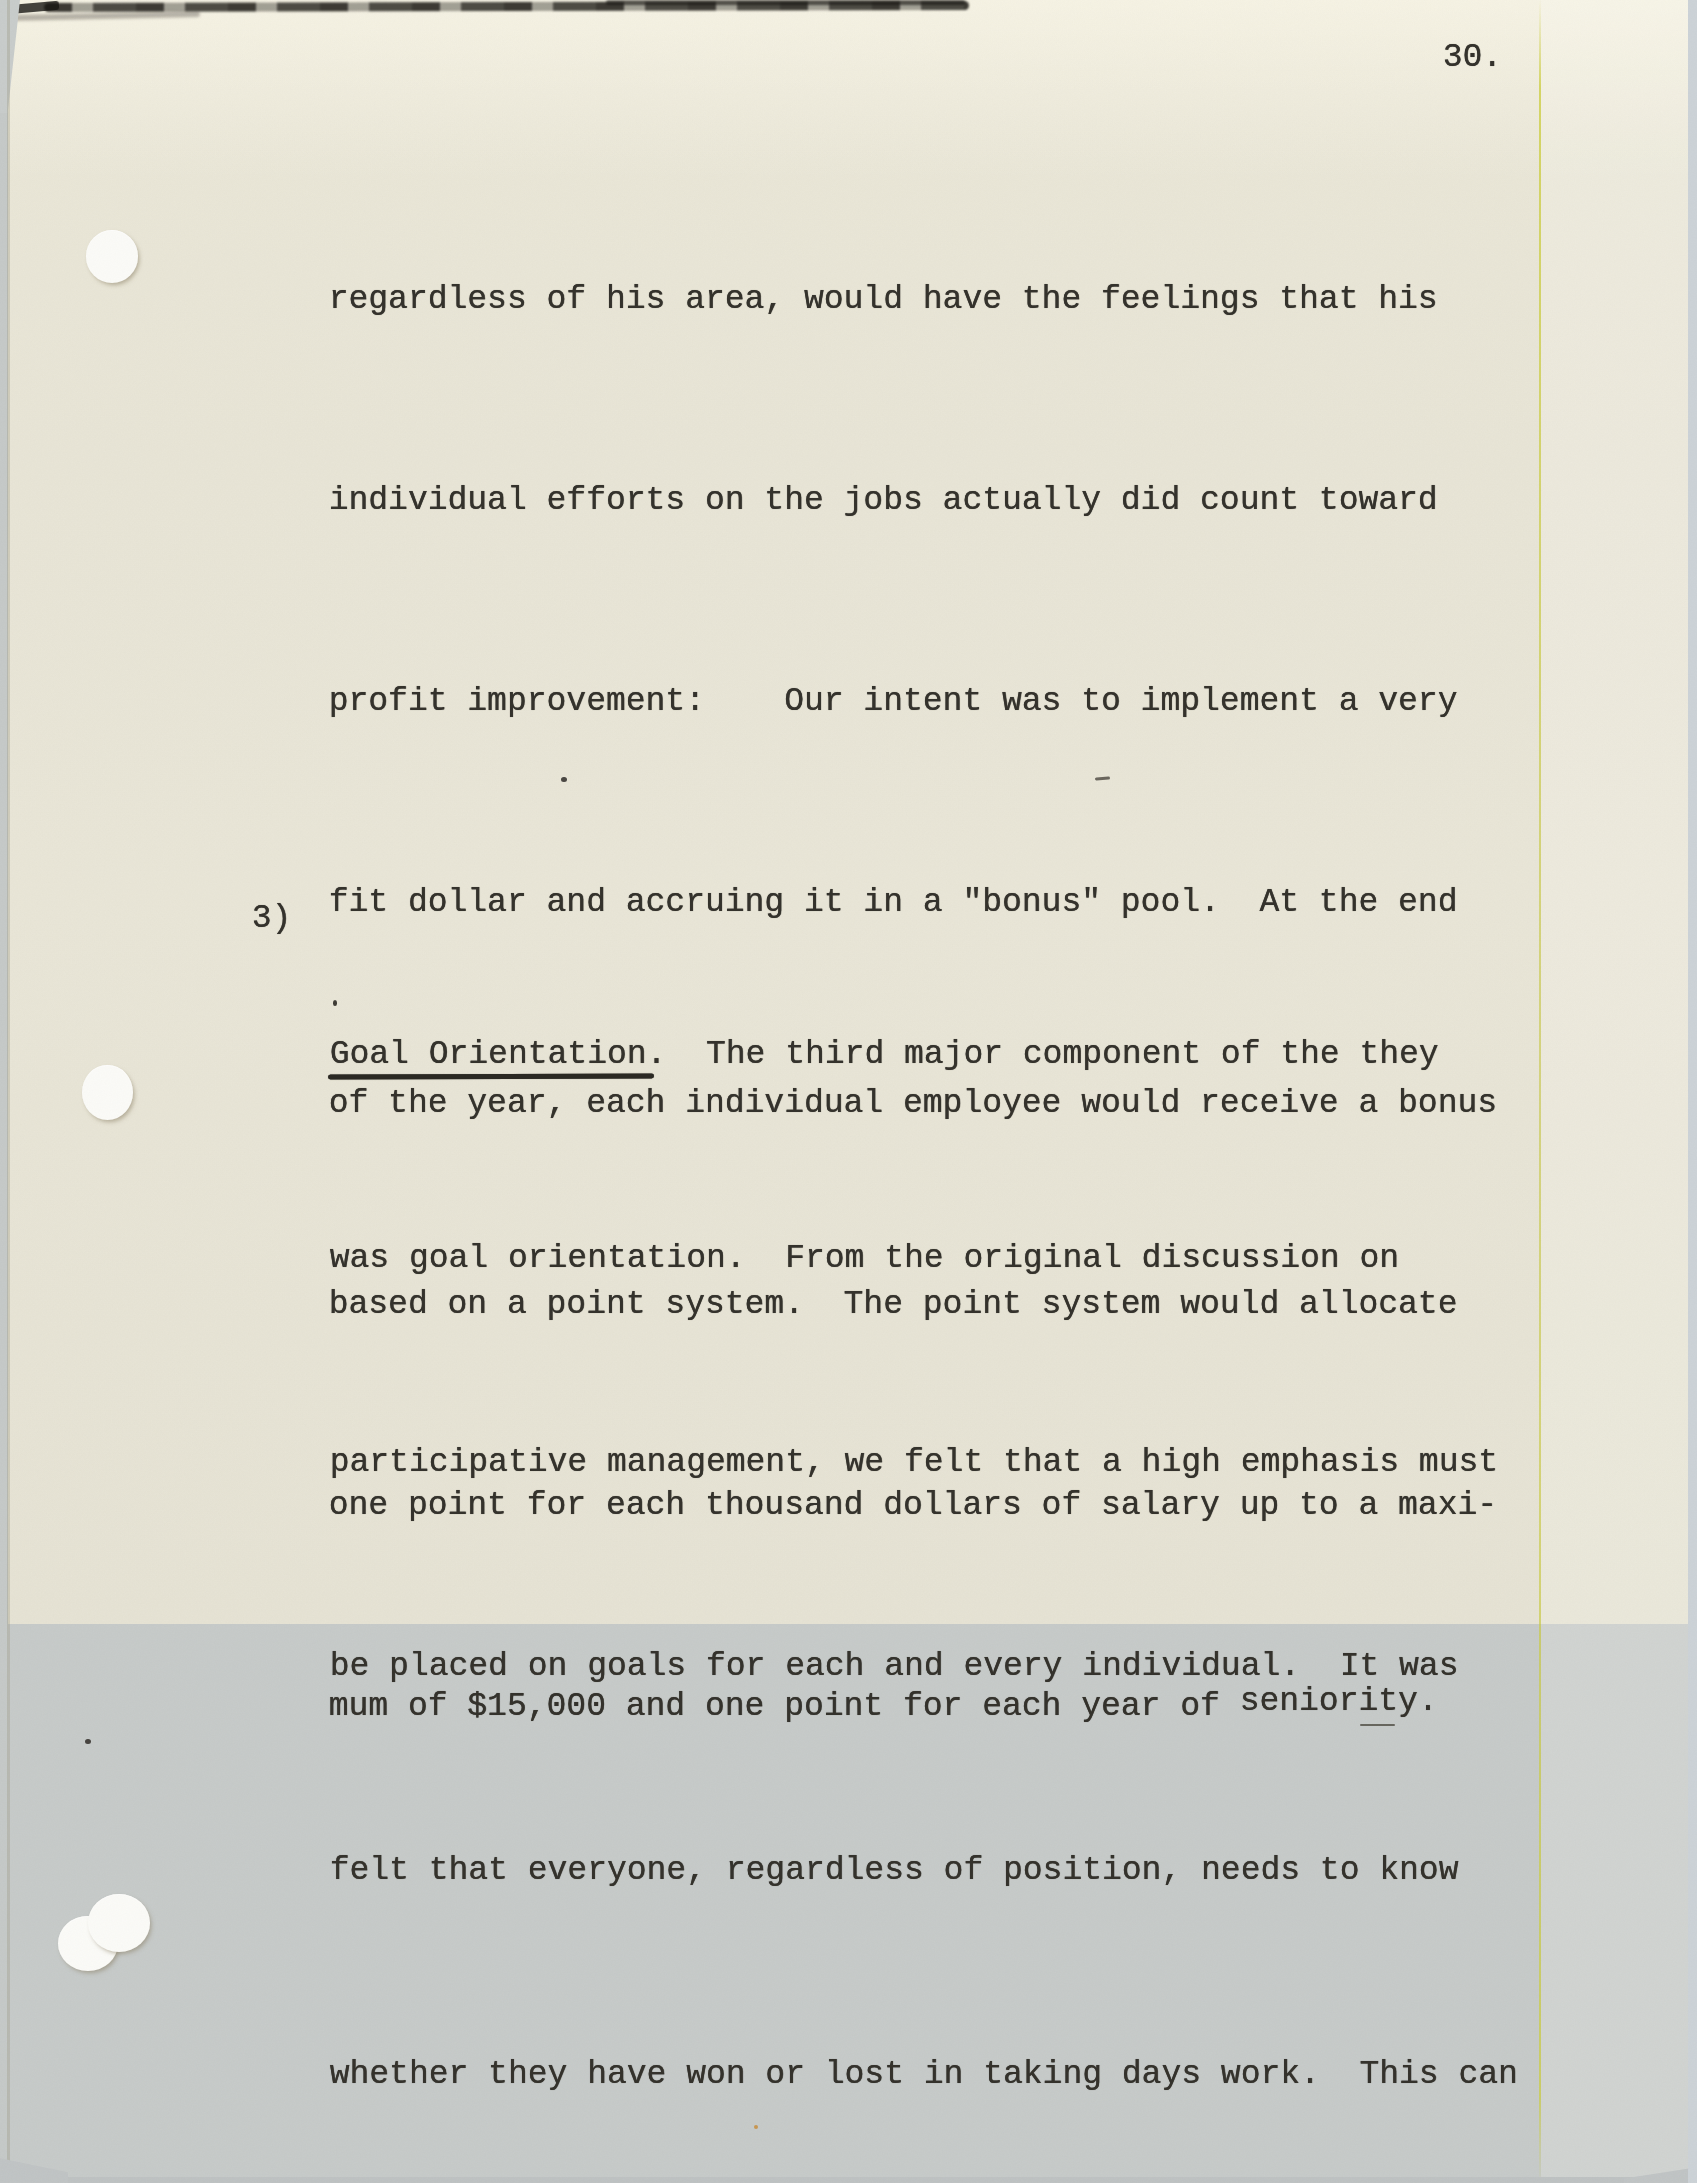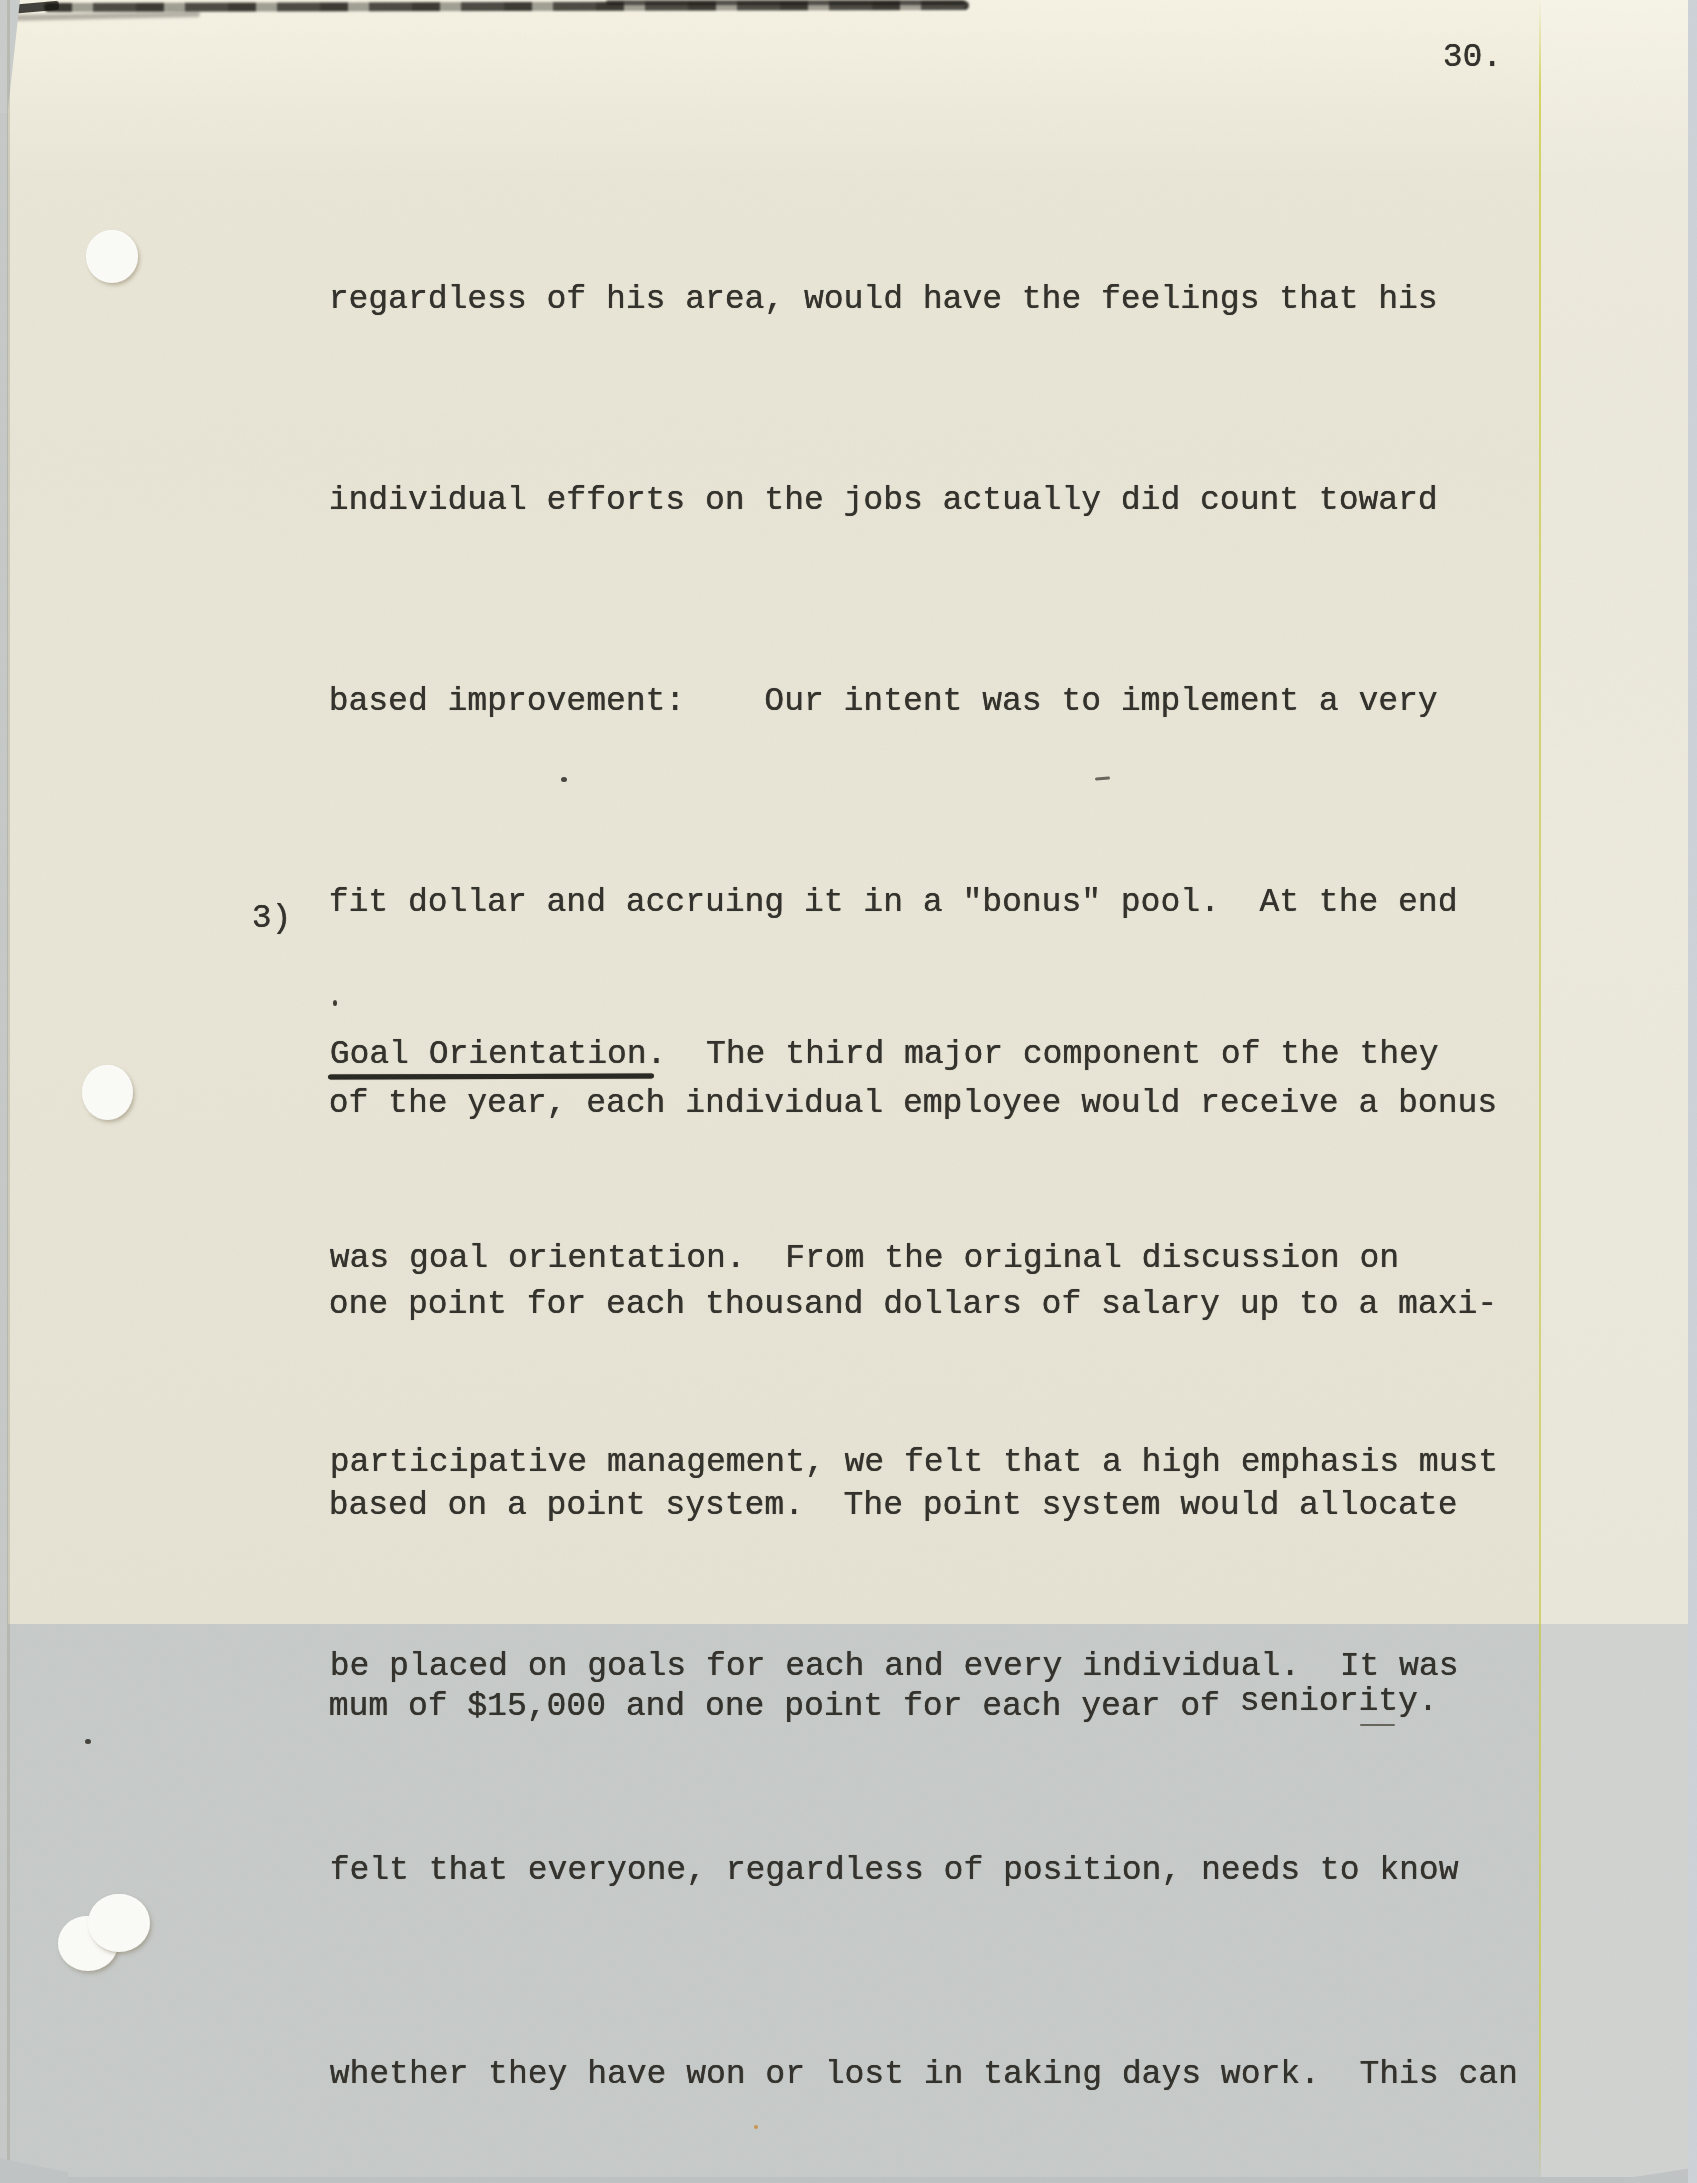--- a/index.html
+++ b/index.html
@@ -86,25 +86,25 @@
     <div class="smudge-a"></div>
     <div class="smudge-b"></div>
     <div class="smudge-c"></div>
     <div class="smudge-d"></div>
 
     <div class="tw page-number">30.</div>
 
     <div class="tw para1">
       <div class="line">regardless of his area, would have the feelings that his</div>
       <div class="line">individual efforts on the jobs actually did count toward</div>
-      <div class="line">based improvement:    Our intent was to implement a very</div>
+      <div class="line">profit improvement:    Our intent was to implement a very</div>
       <div class="line">fit dollar and accruing it in a "bonus" pool.  At the end</div>
       <div class="line">of the year, each individual employee would receive a bonus</div>
+      <div class="line">based on a point system.  The point system would allocate</div>
       <div class="line">one point for each thousand dollars of salary up to a maxi-</div>
-      <div class="line">based on a point system.  The point system would allocate</div>
       <div class="line"><span>mum of $15,000 and one point for each year of </span><span class="raised"><span>senior</span><span class="mark-under">it</span><span>y.</span></span></div>
     </div>
 
     <div class="speck speck-dot-1"></div>
     <div class="speck speck-dash-1"></div>
     <div class="speck speck-dot-2"></div>
     <div class="speck speck-dot-3"></div>
     <div class="speck speck-dot-4"></div>
 
     <div class="tw sect-num">3)</div>

